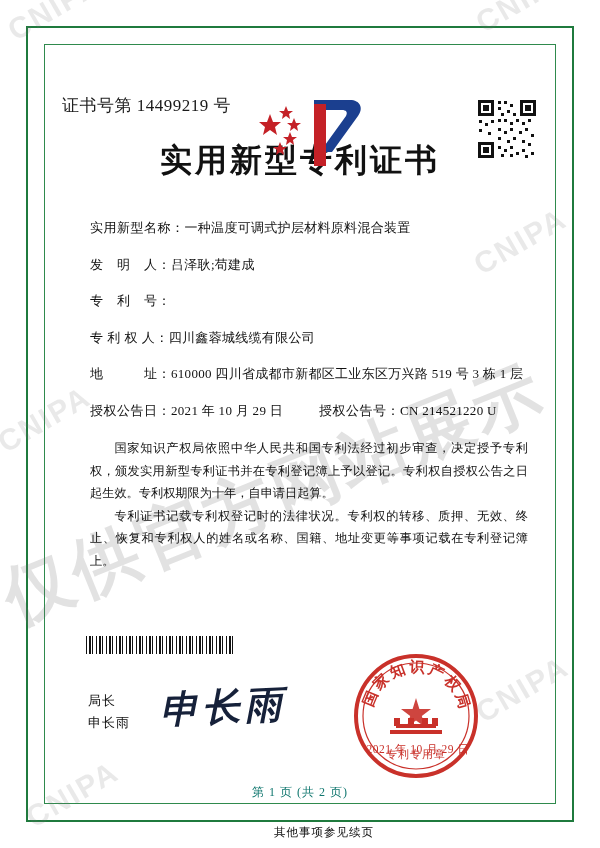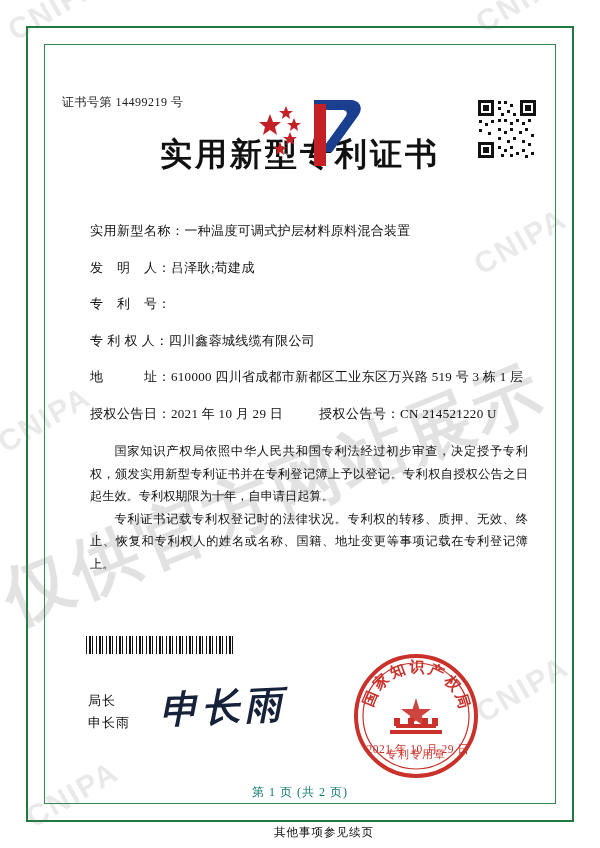--- a/index.html
+++ b/index.html
@@ -79,21 +79,21 @@
   
   .content {
     position: absolute;
     left: 62px;
     top: 60px;
     width: 476px;
     z-index: 6;
   }
 
   .cert-no {
-    font-size: 12px;
+    font-size: 17px;
     color: #1a1a1a;
     margin-top: 34px;
     letter-spacing: 0.5px;
   }
 
   
   .logo {
     position: absolute;
     left: 196px;
     top: 36px;
@@ -116,21 +116,21 @@
     text-align: center;
     font-size: 32px;
     font-weight: bold;
     letter-spacing: 3px;
     color: #111;
     margin-top: 22px;
     font-family: "DejaVu Serif", "Liberation Serif", serif;
   }
 
   .fields {
-    margin-top: 44px;
+    margin-top: 35px;
     padding-left: 28px;
     padding-right: 6px;
   }
   .field-row {
     display: flex;
     align-items: baseline;
     font-size: 13px;
     color: #111;
     margin-bottom: 17px;
     line-height: 1.5;

